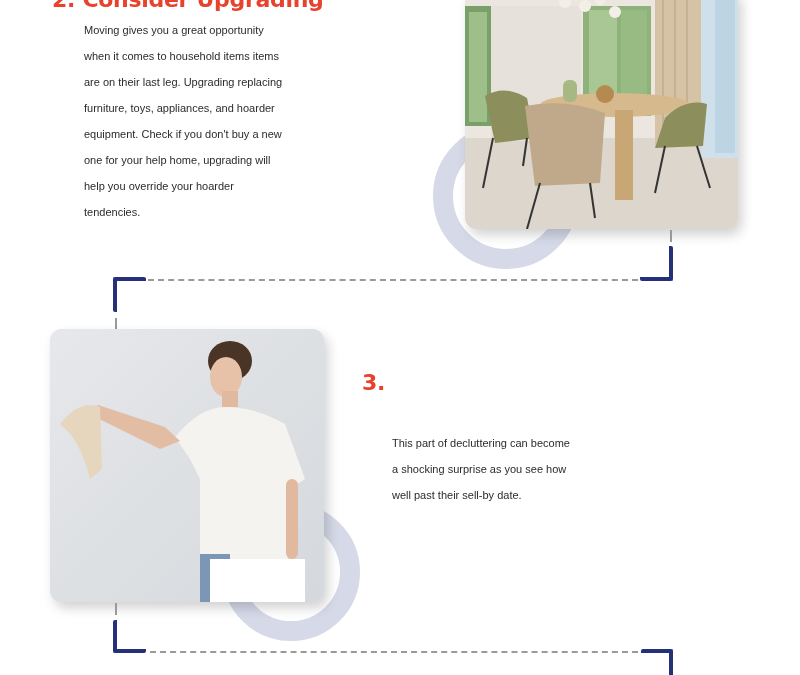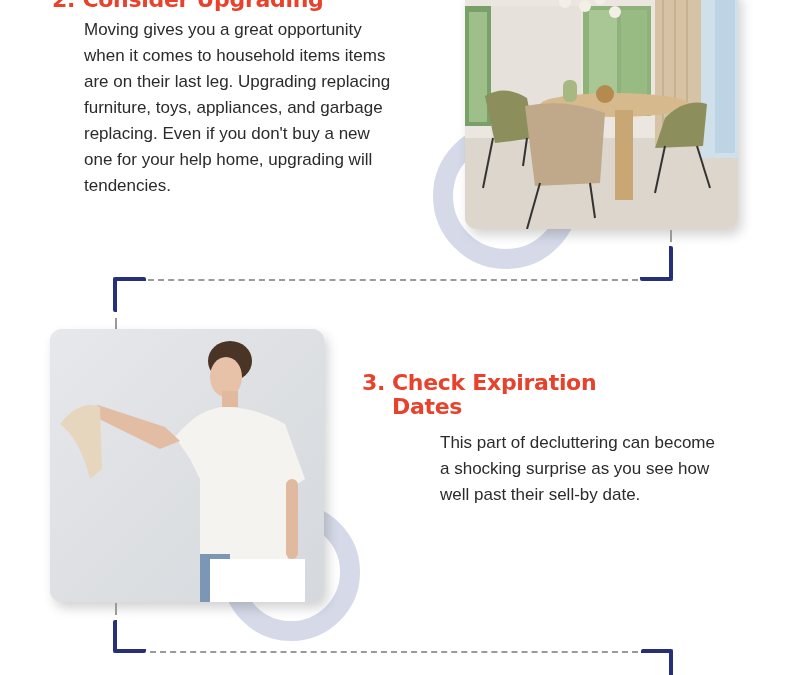--- a/index.html
+++ b/index.html
@@ -7,21 +7,21 @@
     width:800px; height:675px; overflow:hidden; position:relative;
     background:#ffffff;
     font-family: "DejaVu Sans", "Liberation Sans", sans-serif;
   }
   .abs { position:absolute; }
   .heading {
     color:#e8412c; font-weight:bold; font-size:22px; line-height:24px;
     font-family: "DejaVu Sans", sans-serif; letter-spacing:-0.3px;
   }
   .body-text {
-    color:#2b2b2b; font-size:17px; line-height:26px;
+    color:#2b2b2b; font-size:11px; line-height:26px;
     font-family: "Liberation Sans", "DejaVu Sans", sans-serif;
   }
   .photo {
     border-radius:12px; overflow:hidden;
     box-shadow: 4px 6px 12px rgba(0,0,0,0.18);
   }
   .ring {
     border-radius:50%; border:20px solid #d6d9e8; box-sizing:border-box;
   }
   .dash-h { height:0; border-top:2px dashed #9a9a9a; }
@@ -30,23 +30,24 @@
 </style>
 </head>
 <body>
 
 <div class="abs heading" style="left:52px; top:-12px; white-space:nowrap;">2. Consider Upgrading</div>
 
 <div class="abs body-text" style="left:84px; top:17px; width:340px;">
   <div>Moving gives you a great opportunity</div>
   <div>when it comes to household items items</div>
   <div>are on their last leg. Upgrading replacing</div>
-  <div>furniture, toys, appliances, and garbage</div>
-  <div>replacing. Even if you don't buy a new</div>
+  <div>furniture, toys, appliances, and hoarder</div>
+  <div>equipment. Check if you don't buy a new</div>
   <div>one for your help home, upgrading will</div>
+  <div>help you override your hoarder</div>
   <div>tendencies.</div>
 </div>
 
 <div class="abs ring" style="left:433px; top:123px; width:146px; height:146px;"></div>
 
 <div class="abs photo" style="left:465px; top:-12px; width:273px; height:241px; background:#e9e4dc;">
   <svg width="273" height="241" viewBox="0 0 273 241">
     <rect x="0" y="0" width="273" height="241" fill="#ebe6df"></rect>
 
     <rect x="0" y="150" width="273" height="91" fill="#ddd6cc"></rect>
@@ -128,28 +129,24 @@
 
     <rect x="160" y="230" width="95" height="43" fill="#ffffff"></rect>
 
     <path d="M10 95 Q30 70 50 78 L52 140 L40 150 Q30 110 10 95 Z" fill="#e6d6bd"></path>
   </svg>
 </div>
 
 <div class="abs heading" style="left:362px; top:371px;">
   <div style="display:flex;">
     <span style="width:30px;">3.</span>
-    <div>
-      <div>Check Expiration</div>
-      <div>Dates</div>
-    </div>
   </div>
 </div>
 
-<div class="abs body-text" style="left:392px; top:430px; width:340px;margin-left:48px;">
+<div class="abs body-text" style="left:392px; top:430px; width:340px;">
   <div>This part of decluttering can become</div>
   <div>a shocking surprise as you see how</div>
   <div>well past their sell-by date.</div>
 </div>
 
 <div class="abs dash-v" style="left:115px; top:603px; height:12px;"></div>
 <div class="abs corner" style="left:113px; top:620px; width:33px; height:33px; border-left-width:4px; border-bottom-width:4px;"></div>
 <div class="abs dash-h" style="left:150px; top:651px; width:488px;"></div>
 <div class="abs corner" style="left:641px; top:649px; width:32px; height:30px; border-right-width:4px; border-top-width:4px;"></div>
 

